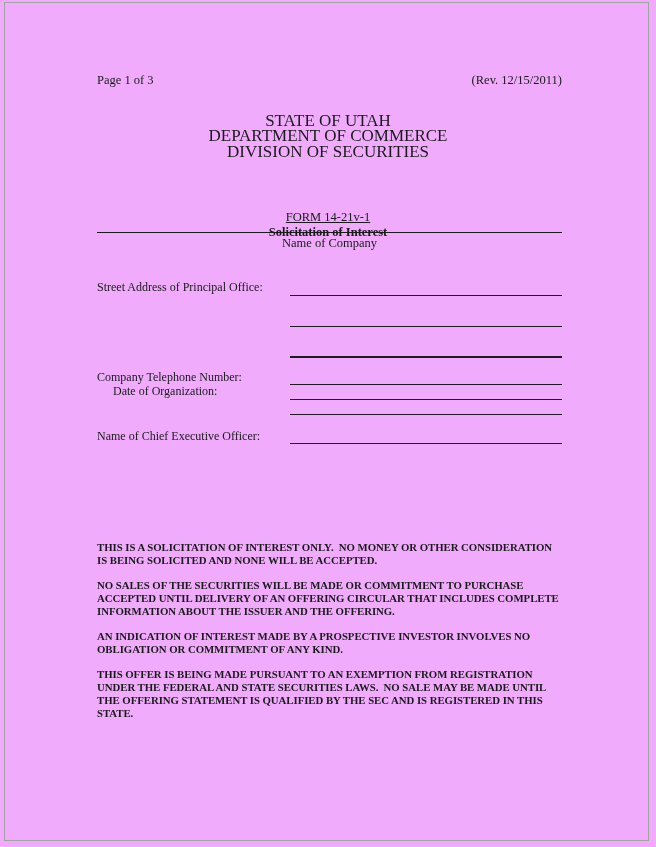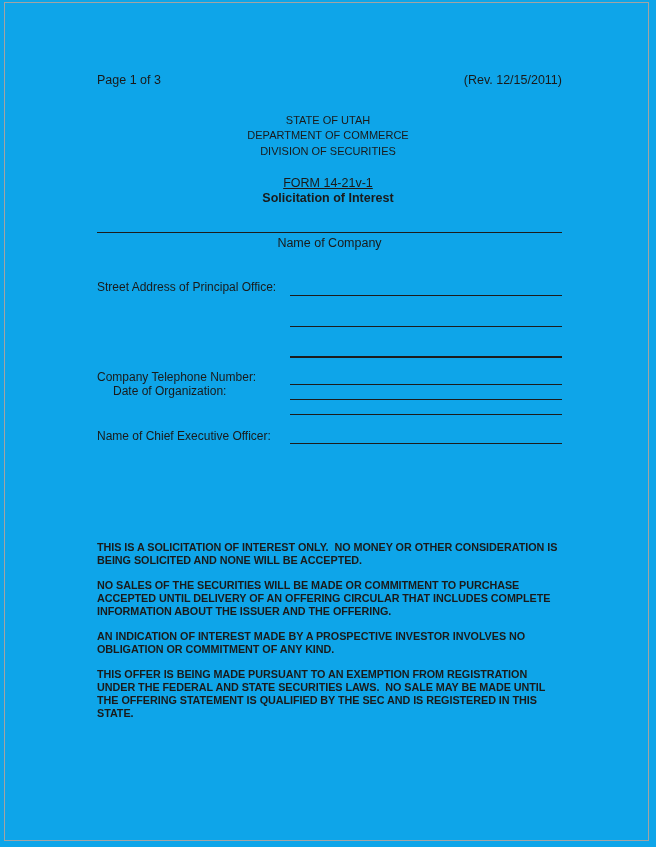--- a/index.html
+++ b/index.html
@@ -4,22 +4,22 @@
 <style>
   html, body {
     margin: 0;
     padding: 0;
     background: #ffffff;
   }
   .page {
     position: relative;
     width: 656px;
     height: 847px;
-    background: #0ea5e9;
-    font-family: Liberation Sans, sans-serif;
+    background: #f0abfc;
+    font-family: Liberation Serif, serif;
     color: #1a1a1a;
     overflow: hidden;
   }
   .page-border {
     position: absolute;
     top: 2px;
     left: 4px;
     right: 7px;
     bottom: 6px;
     border: 1px solid #a3a3a3;
@@ -34,33 +34,33 @@
     justify-content: space-between;
     font-size: 12.5px;
     line-height: 15px;
   }
   .title-block {
     position: absolute;
     top: 113px;
     left: 0;
     width: 100%;
     text-align: center;
-    font-size: 11px;
+    font-size: 17px;
     line-height: 15.3px;
   }
   .form-id {
     position: absolute;
     top: 176px;
     left: 0;
     width: 100%;
     text-align: center;
     font-size: 12.5px;
     line-height: 15px;
   }
-  .underlined { text-decoration: underline; }
+  .underlined { text-decoration: underline; margin-top: 34px; }
   .bold { font-weight: bold; }
 
   .wline {
     position: absolute;
     right: 94px;
     height: 10px;
     border-top: 1.2px solid #1c1c1c;
     font-size: 12px;
     line-height: 10px;
     cursor: text;

